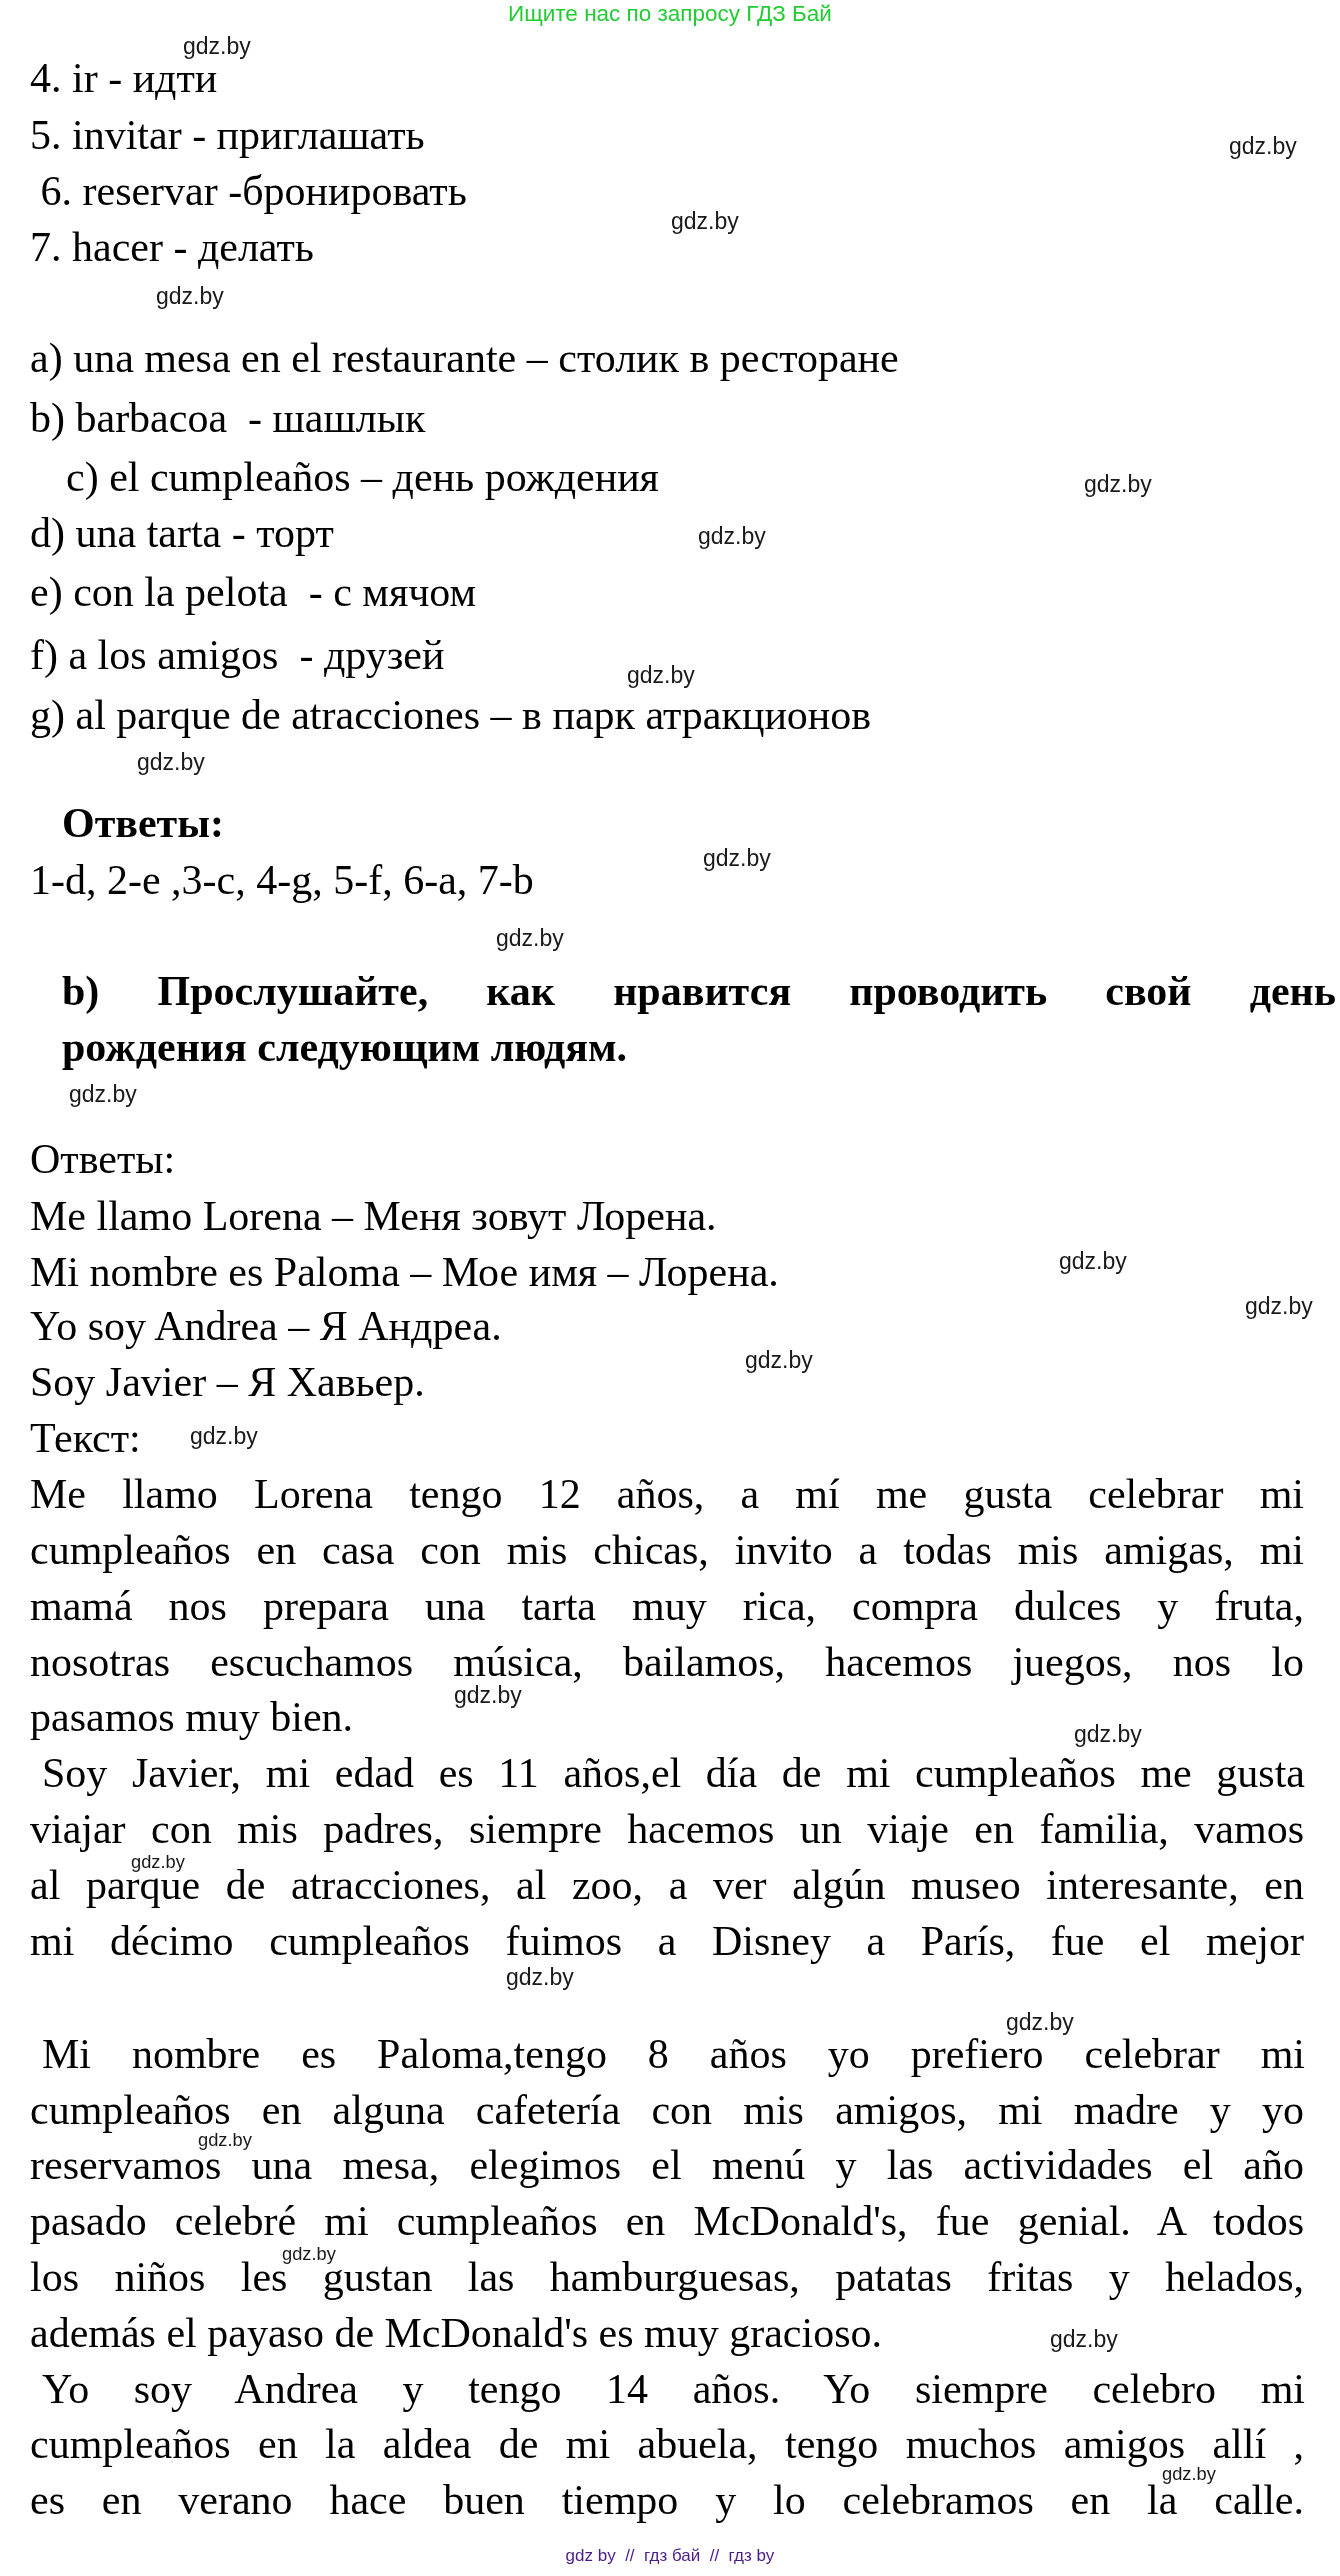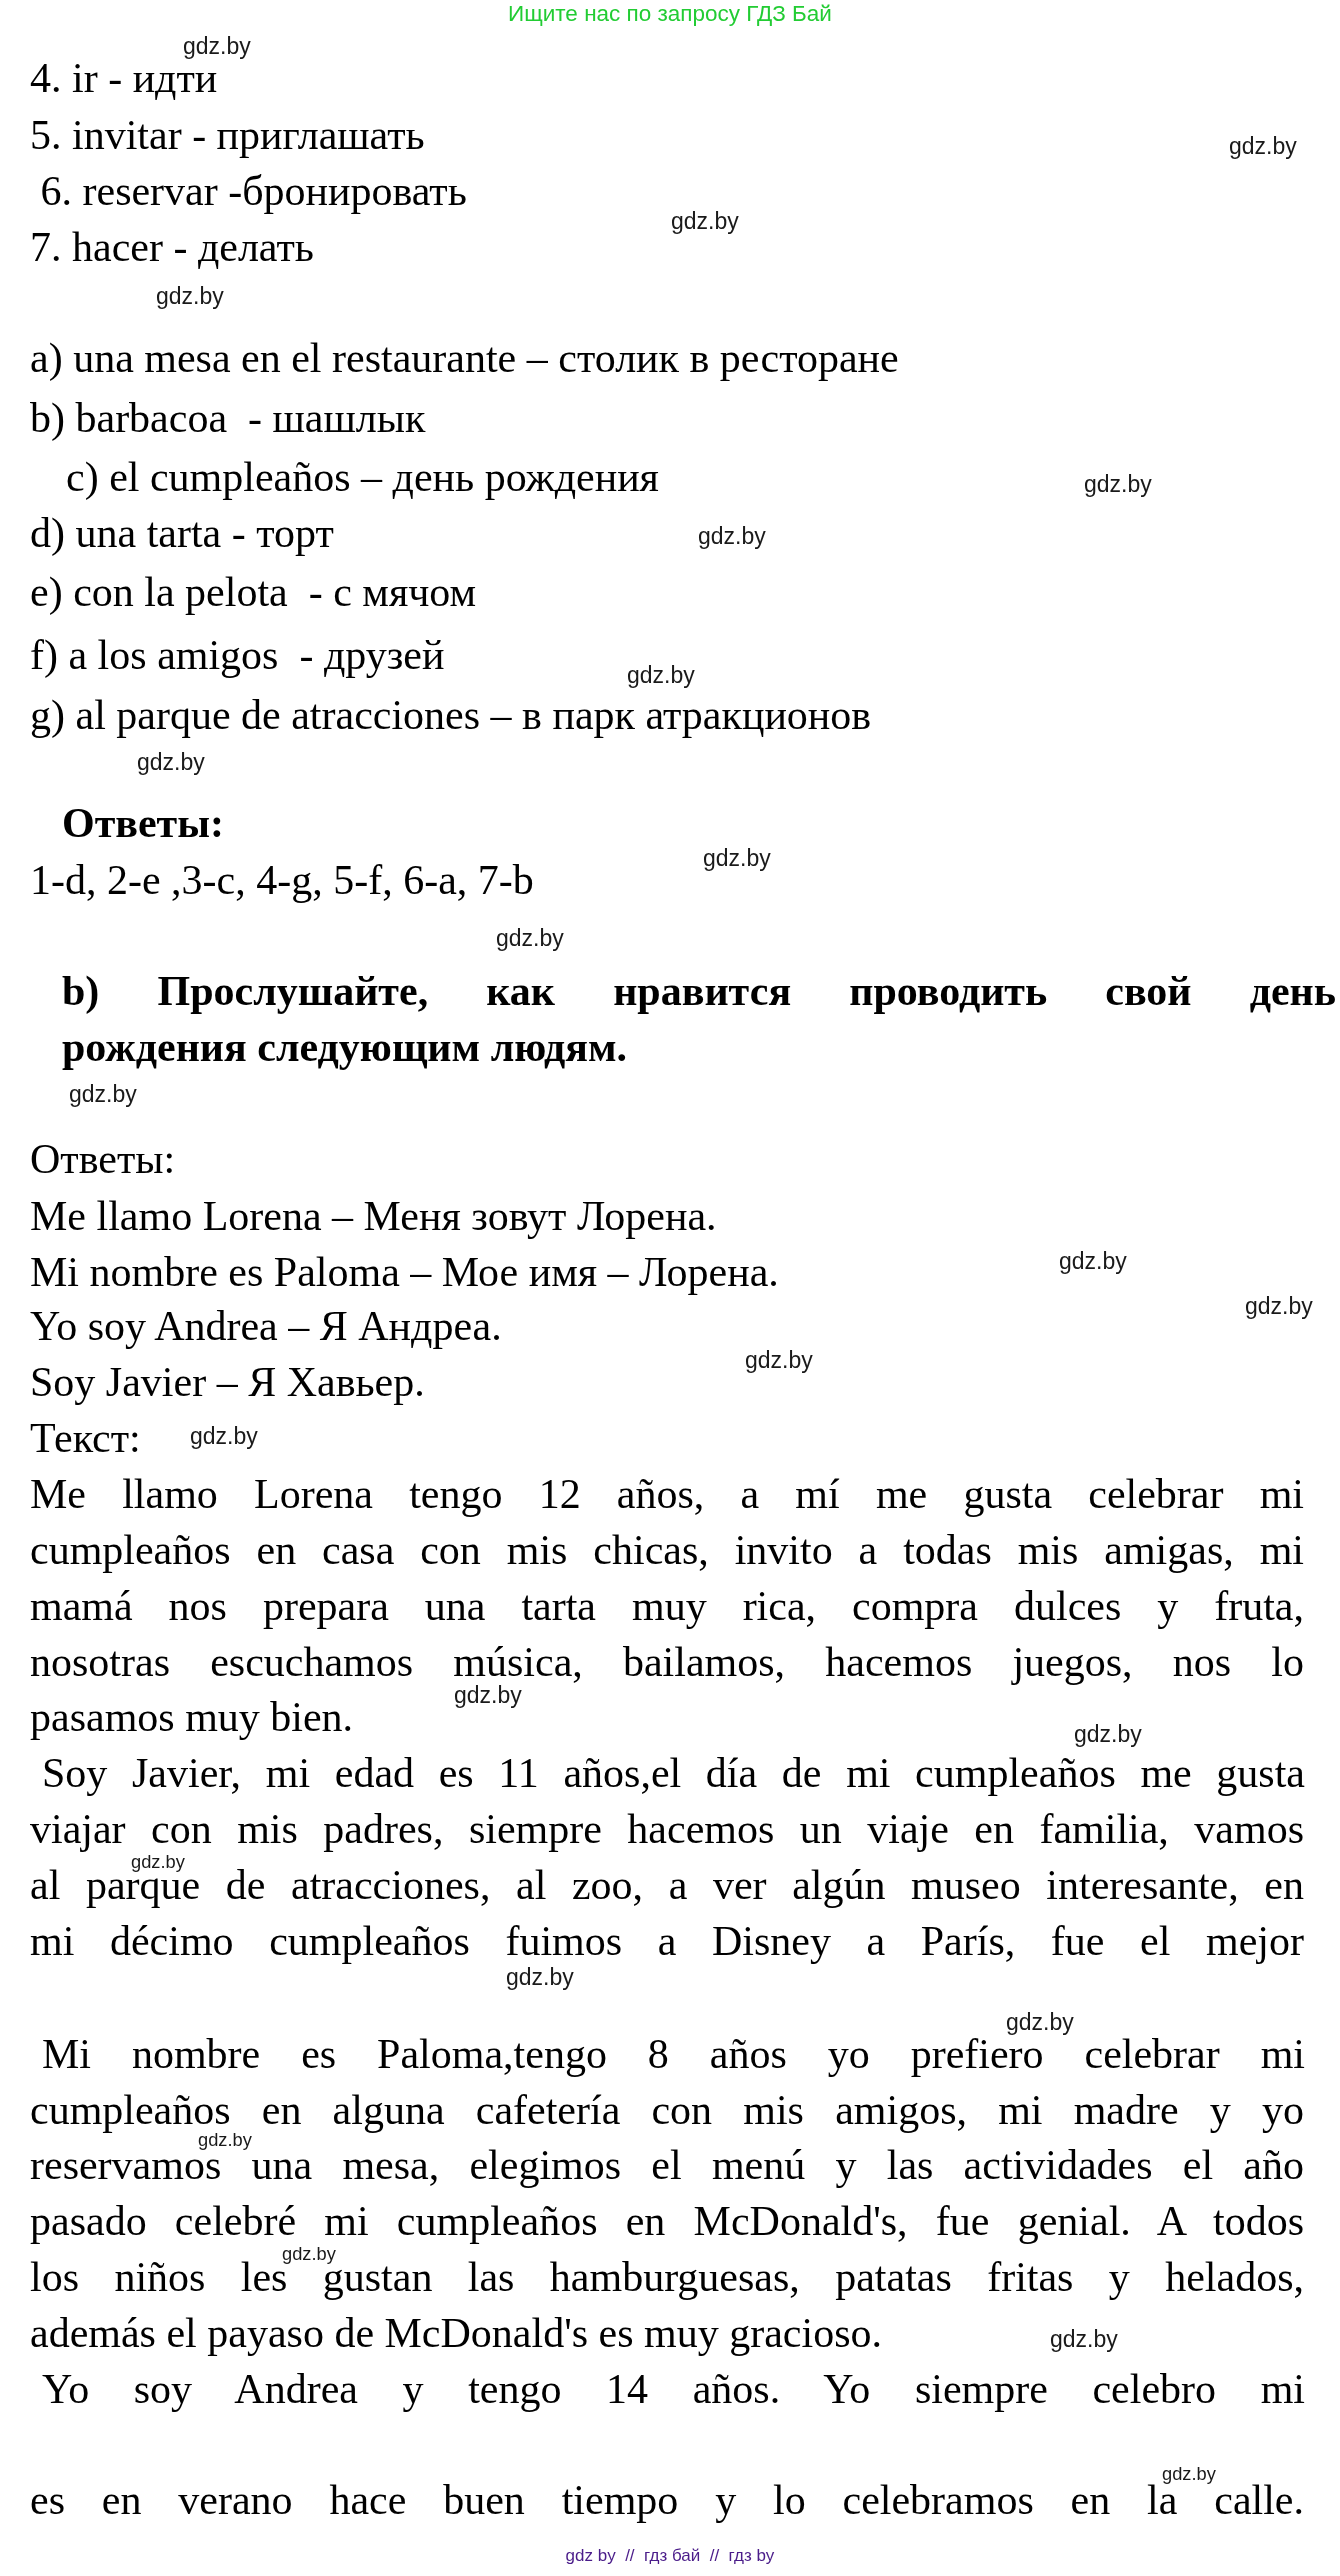--- a/index.html
+++ b/index.html
@@ -76,20 +76,21 @@
   <div class="line just" style="top:1916px;">mi décimo cumpleaños fuimos a Disney a París, fue el mejor</div>
 
   <div class="line just" style="top:2029px; left:42px; width:1263px;"> Mi nombre es Paloma,tengo 8 años yo prefiero celebrar mi</div>
   <div class="line just" style="top:2085px;">cumpleaños en alguna cafetería con mis amigos, mi madre y yo</div>
   <div class="line just" style="top:2140px;">reservamos una mesa, elegimos el menú y las actividades el año</div>
   <div class="line just" style="top:2196px;">pasado celebré mi cumpleaños en McDonald's, fue genial. A todos</div>
   <div class="line just" style="top:2252px;">los niños les gustan las hamburguesas, patatas fritas y helados,</div>
   <div class="line" style="top:2308px;">además el payaso de McDonald's es muy gracioso.</div>
 
   <div class="line just" style="top:2364px; left:42px; width:1263px;"> Yo soy Andrea y tengo 14 años. Yo siempre celebro mi</div>
+  <div class="line just" style="top:2419px;">cumpleaños en la aldea de mi abuela, tengo muchos amigos allí ,</div>
   <div class="line just" style="top:2475px;">es en verano hace buen tiempo y lo celebramos en la calle.</div>
 
   <div class="wm" style="left:183px; top:33px;">gdz.by</div>
   <div class="wm" style="left:1229px; top:133px;">gdz.by</div>
   <div class="wm" style="left:671px; top:208px;">gdz.by</div>
   <div class="wm" style="left:156px; top:283px;">gdz.by</div>
   <div class="wm" style="left:1084px; top:471px;">gdz.by</div>
   <div class="wm" style="left:698px; top:523px;">gdz.by</div>
   <div class="wm" style="left:627px; top:662px;">gdz.by</div>
   <div class="wm" style="left:137px; top:749px;">gdz.by</div>

